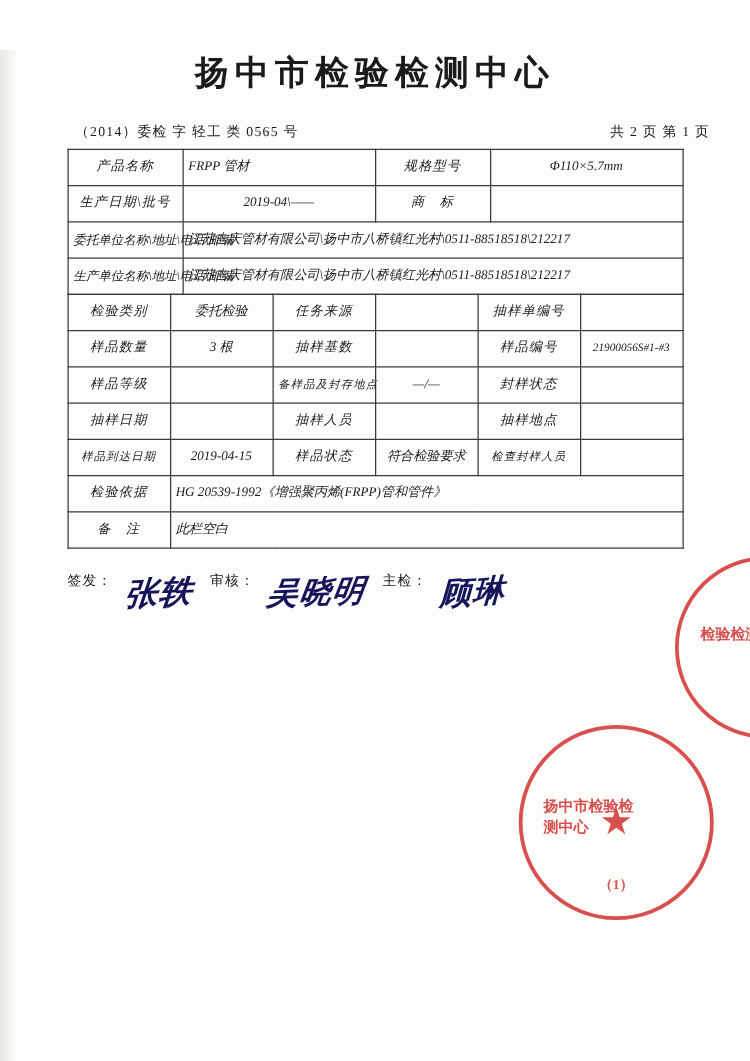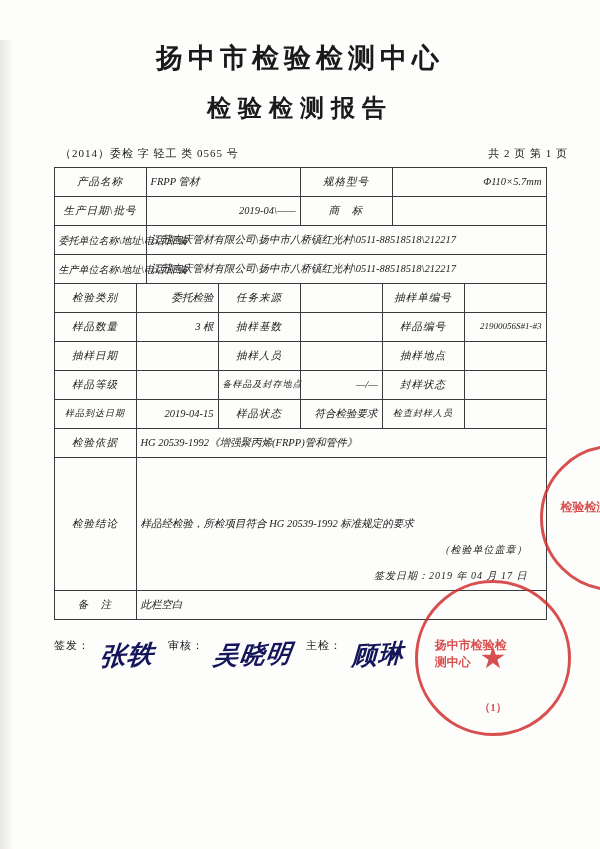--- a/index.html
+++ b/index.html
@@ -68,21 +68,21 @@
     letter-spacing: 1px;
     white-space: nowrap;
   }
   .lbl-wide {
     text-align: center;
     letter-spacing: 0px;
     white-space: nowrap;
     font-size: 10px;
   }
   .val {
-    text-align: right;
+    text-align: center;
     margin-left: 43px;
   }
   .val-left {
     text-align: left;
     padding-left: 10px;
   }
   .tall { height: 46px; }
   .tall2 { height: 74px; }
   .basis-cell { text-align: left; padding-left: 12px; }
   .concl-cell { text-align: left; padding-left: 22px; vertical-align: top; padding-top: 16px; position: relative; }
@@ -184,21 +184,20 @@
   }
 </style>
 </head>
 <body>
 
 <div class="page">
 
   <div class="page-edge-left"></div>
 
   <div class="title-main">扬中市检验检测中心</div>
-  <div class="title-sub">检验检测报告</div>
 
   <div class="meta-row">
     <div class="meta-left">（2014）委检 字 轻工 类 0565 号</div>
     <div class="meta-right">共 2 页 第 1 页</div>
   </div>
 
   <table class="report">
     <colgroup>
       <col style="width:92px">
       <col style="width:154px">
@@ -249,54 +248,46 @@
       </tr>
       <tr>
         <td class="lbl">样品数量</td>
         <td class="val">3 根</td>
         <td class="lbl">抽样基数</td>
         <td class="val"></td>
         <td class="lbl">样品编号</td>
         <td class="val" style="font-size:9px">21900056S#1-#3</td>
       </tr>
       <tr>
-        <td class="lbl">抽样日期</td>
-        <td class="val"></td>
-        <td class="lbl">抽样人员</td>
-        <td class="val"></td>
-        <td class="lbl">抽样地点</td>
-        <td class="val"></td>
-      </tr>
-      <tr>
         <td class="lbl">样品等级</td>
         <td class="val"></td>
         <td class="lbl" style="font-size:9px">备样品及封存地点</td>
         <td class="val">—/—</td>
         <td class="lbl">封样状态</td>
+        <td class="val"></td>
+      </tr>
+      <tr>
+        <td class="lbl">抽样日期</td>
+        <td class="val"></td>
+        <td class="lbl">抽样人员</td>
+        <td class="val"></td>
+        <td class="lbl">抽样地点</td>
         <td class="val"></td>
       </tr>
       <tr>
         <td class="lbl" style="font-size:9px">样品到达日期</td>
         <td class="val">2019-04-15</td>
         <td class="lbl">样品状态</td>
         <td class="val">符合检验要求</td>
         <td class="lbl" style="font-size:9px">检查封样人员</td>
         <td class="val"></td>
       </tr>
       <tr>
         <td class="lbl tall2">检验依据</td>
         <td class="basis-cell tall2" colspan="5">HG 20539-1992《增强聚丙烯(FRPP)管和管件》</td>
-      </tr>
-      <tr>
-        <td class="lbl" style="height:128px">检验结论</td>
-        <td class="concl-cell" style="height:128px" colspan="5">
-          <span>样品经检验，所检项目符合 HG 20539-1992 标准规定的要求</span>
-          <span class="seal-note">（检验单位盖章）</span>
-          <span class="issue-date">签发日期：2019 年 04 月 17 日</span>
-        </td>
       </tr>
       <tr>
         <td class="lbl tall">备　注</td>
         <td class="val-left tall" colspan="5">此栏空白</td>
       </tr>
     </tbody>
   </table>
 
   <div class="sign-row">
     <span class="sign-label">签发：</span>

